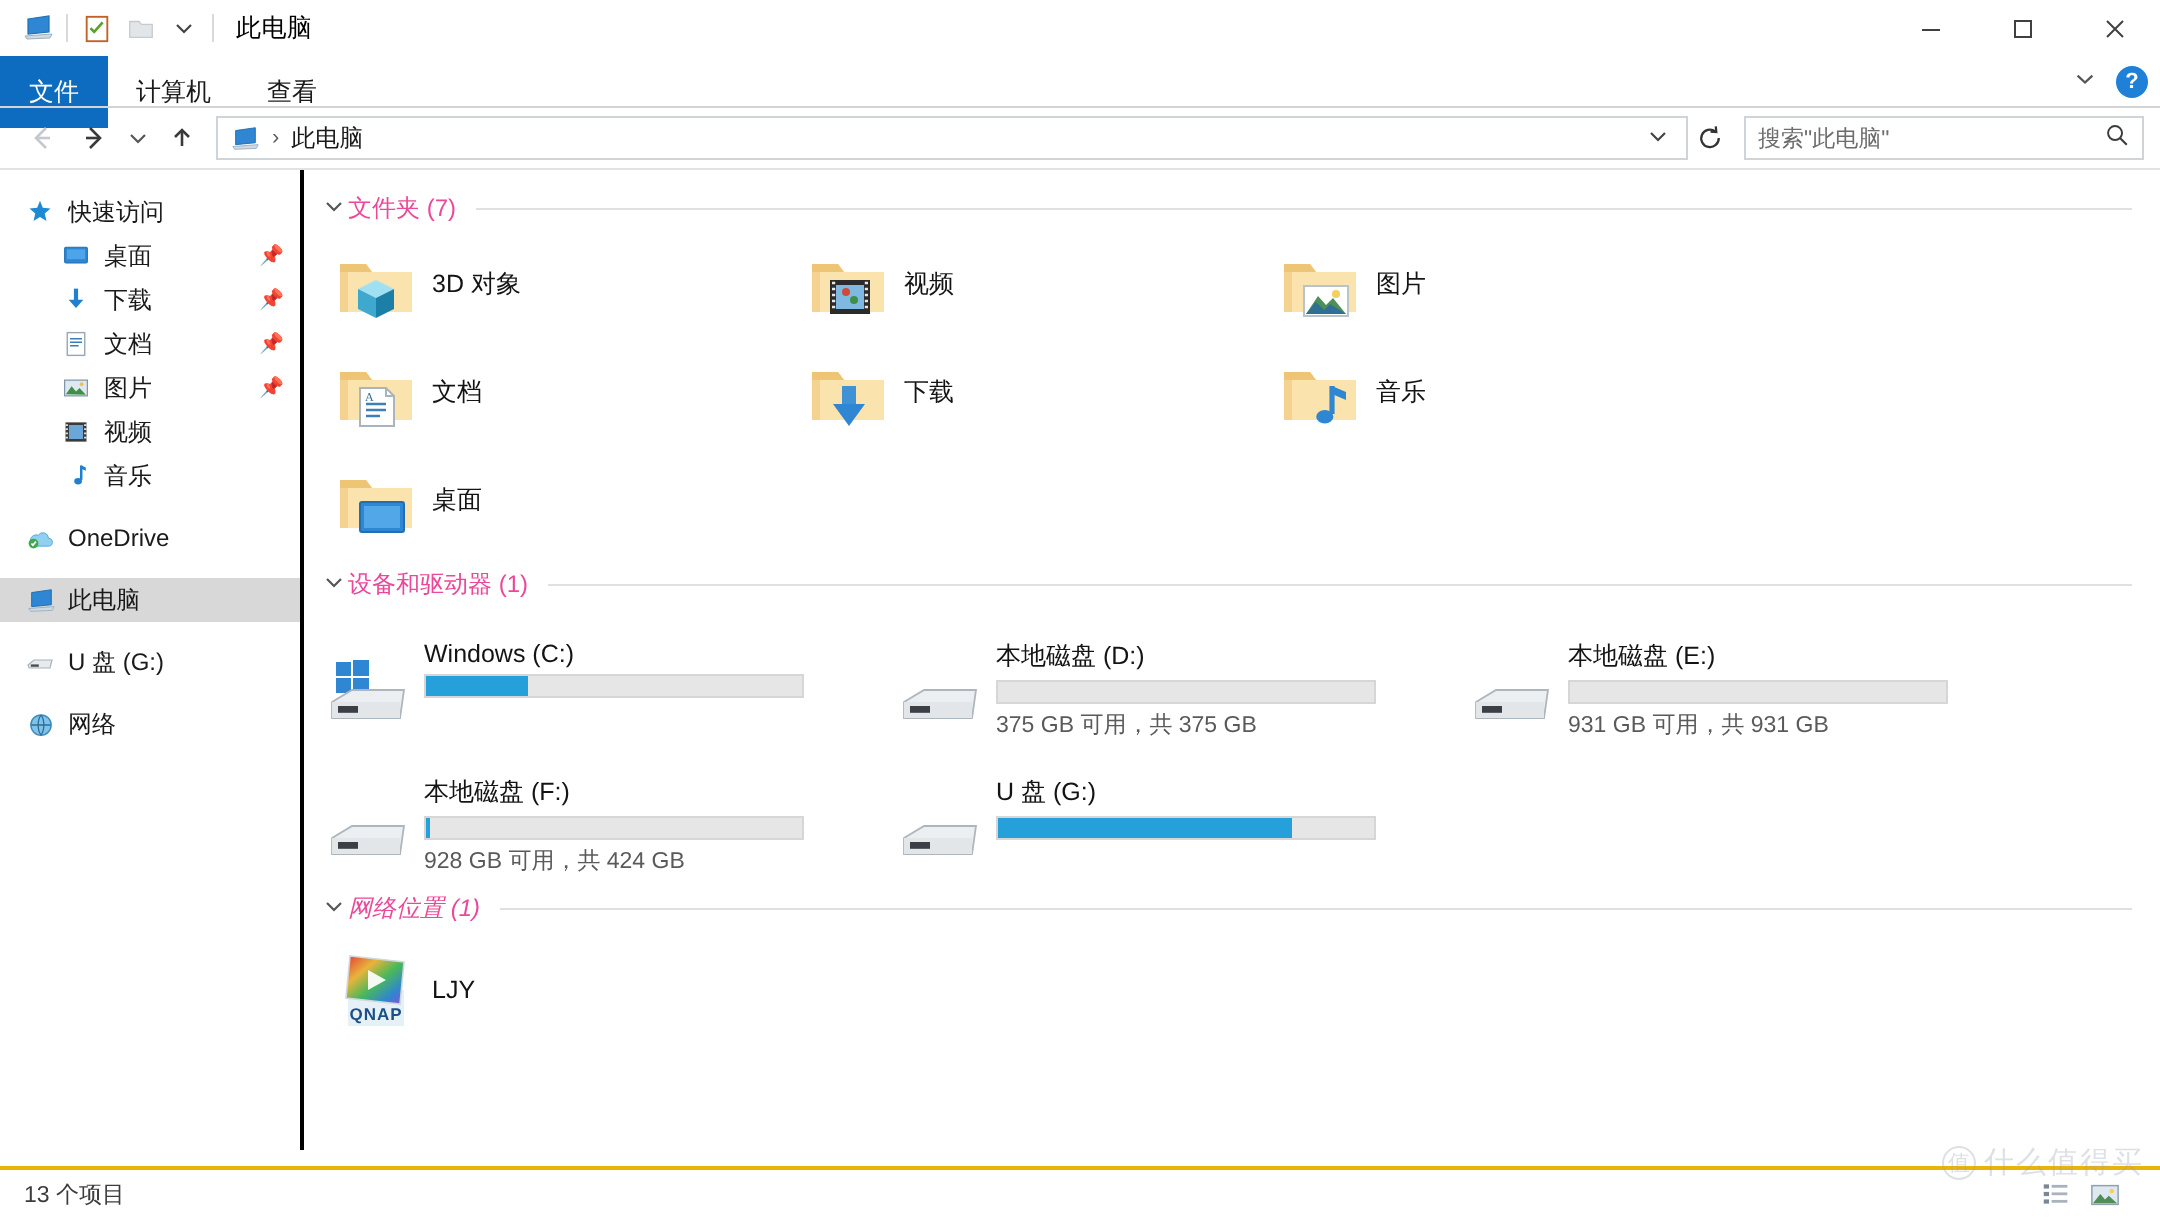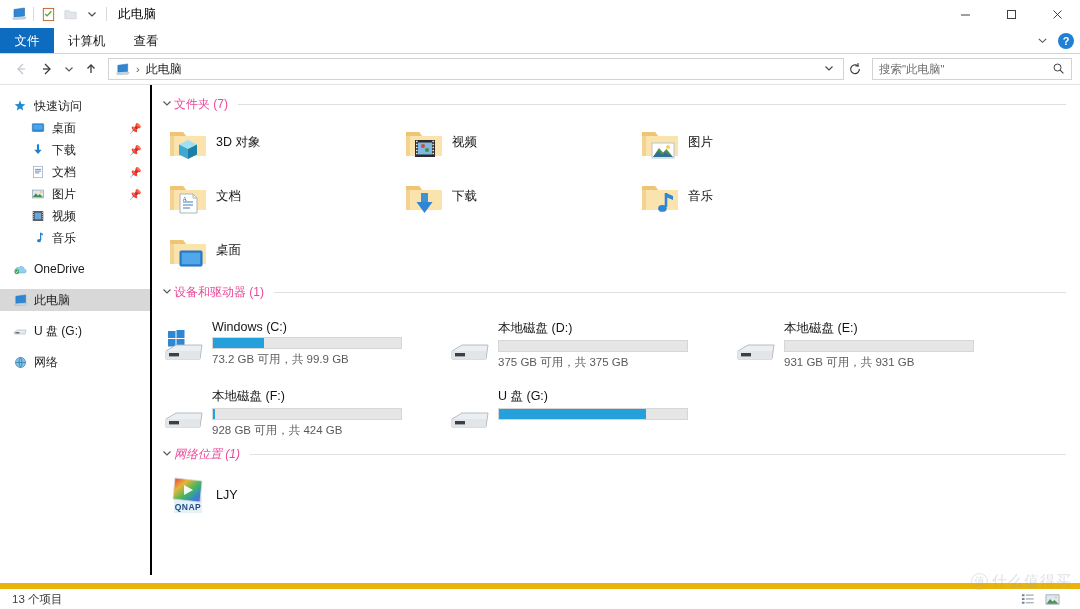--- a/index.html
+++ b/index.html
@@ -33,21 +33,21 @@
     color:#404040;
   }
 
   
   .ribbon {
     position:absolute; top:28px; left:0; width:1080px; height:26px;
     background:#ffffff; display:flex; align-items:stretch;
   }
   .tab {
     display:flex; align-items:center; justify-content:center;
-    font-size:12.5px; color:#1a1a1a; padding:13px 14px; height:26px;
+    font-size:12.5px; color:#1a1a1a; padding:13px 14px; height:36px;
   }
   .tab.file {
     background:#0d6cbf; color:#ffffff; min-width:54px; font-size:12.5px;
   }
   .ribbon-right {
     position:absolute; right:6px; top:0; height:26px;
     display:flex; align-items:center; gap:10px;
   }
   .help-btn {
     width:16px; height:16px; border-radius:50%;
@@ -140,21 +140,21 @@
   .dcap { font-size:11.5px; color:#5a5a5a; white-space:nowrap; }
 
   .netlist { display:flex; padding-left:12px; padding-top:2px;}
   .netitem { width:236px; height:56px; display:flex; align-items:center; }
   .netitem .nicon { width:48px; height:48px; flex:none; position:relative; }
   .netitem .nlabel { font-size:12.5px; color:#141414; margin-left:4px; }
 
   
   .statusbar {
     position:absolute; bottom:0; left:0; width:1080px; height:26px;
-    border-top:6px solid #eab308; background:#fff; display:flex; align-items:center;
+    border-top:2px solid #eab308; background:#fff; display:flex; align-items:center;
     padding:0 12px; font-size:11.5px; color:#3c3c3c;
   }
   .view-btns { margin-left:auto; display:flex; gap:8px; align-items:center; padding-right:8px;}
   .vbtn { width:16px; height:16px; display:flex; align-items:center; justify-content:center; }
 
   .watermark {
     position:absolute; right:8px; bottom:18px; display:flex; align-items:center; gap:4px;
     opacity:0.32; pointer-events:none;
   }
   .wm-circle {
@@ -565,21 +565,20 @@
               <path d="M6 24 L16 18 H42 L40 32 H6 Z" fill="#eceff1" stroke="#aeb6bd" stroke-width="0.9"></path>
               <path d="M6 24 H40 L40 32 H6 Z" fill="#e2e6e9"></path>
               <rect x="9" y="26" width="10" height="3.4" fill="#3a4046"></rect>
             </svg>
           </span>
           <span class="dinfo">
             <div class="dname">Windows (C:)</div>
             <div class="bar">
               <div class="fill" style="width: 27%; background: rgb(38, 160, 218);"></div>
             </div>
-            <div class="dcap">73.2 GB 可用，共 99.9 GB</div>
           </span>
         </div>
 
         <div class="drive">
           <span class="dicon">
             <svg width="48" height="40" viewBox="0 0 48 40">
               <path d="M6 24 L16 18 H42 L40 32 H6 Z" fill="#eceff1" stroke="#aeb6bd" stroke-width="0.9"></path>
               <path d="M6 24 H40 L40 32 H6 Z" fill="#e2e6e9"></path>
               <rect x="9" y="26" width="10" height="3.4" fill="#3a4046"></rect>
             </svg>

